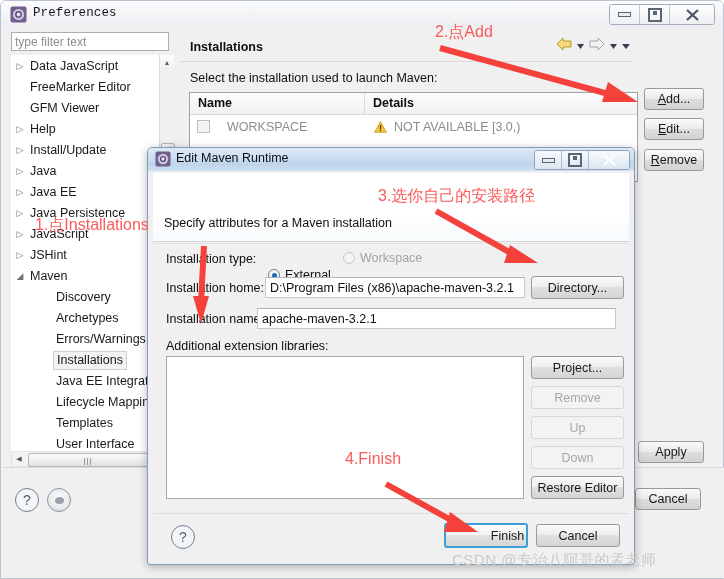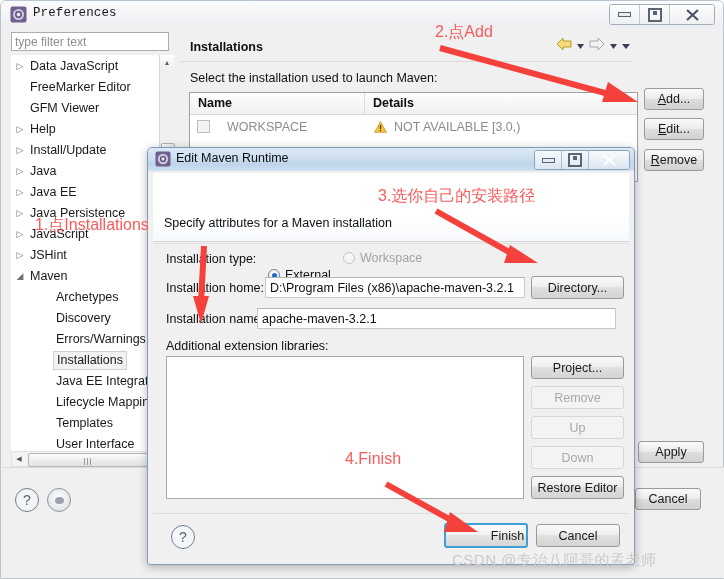--- a/index.html
+++ b/index.html
@@ -546,25 +546,25 @@
       <div class="tree-item lvl1">
         <span class="tw">▷</span>
         <span class="lbl">JSHint</span>
       </div>
       <div class="tree-item lvl1">
         <span class="tw">◢</span>
         <span class="lbl">Maven</span>
       </div>
       <div class="tree-item lvl2">
         <span class="tw"></span>
+        <span class="lbl">Discovery</span>
+      </div>
+      <div class="tree-item lvl2">
+        <span class="tw"></span>
         <span class="lbl">Archetypes</span>
-      </div>
-      <div class="tree-item lvl2">
-        <span class="tw"></span>
-        <span class="lbl">Discovery</span>
       </div>
       <div class="tree-item lvl2">
         <span class="tw"></span>
         <span class="lbl">Errors/Warnings</span>
       </div>
       <div class="tree-item lvl2 selected">
         <span class="tw"></span>
         <span class="lbl">Installations</span>
       </div>
       <div class="tree-item lvl2">

